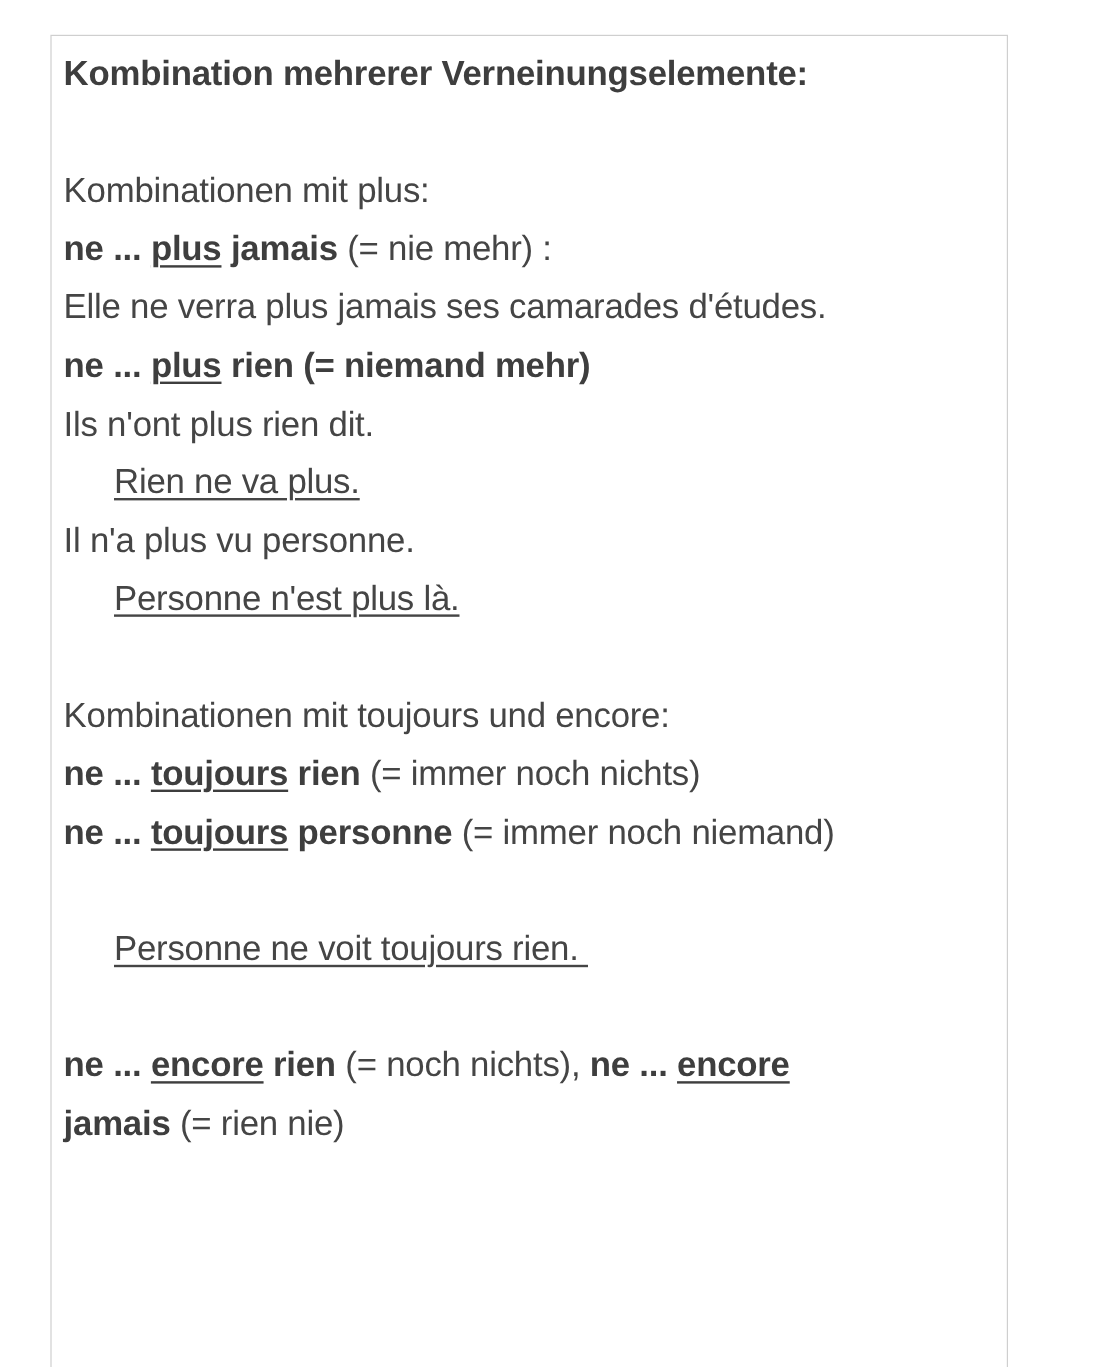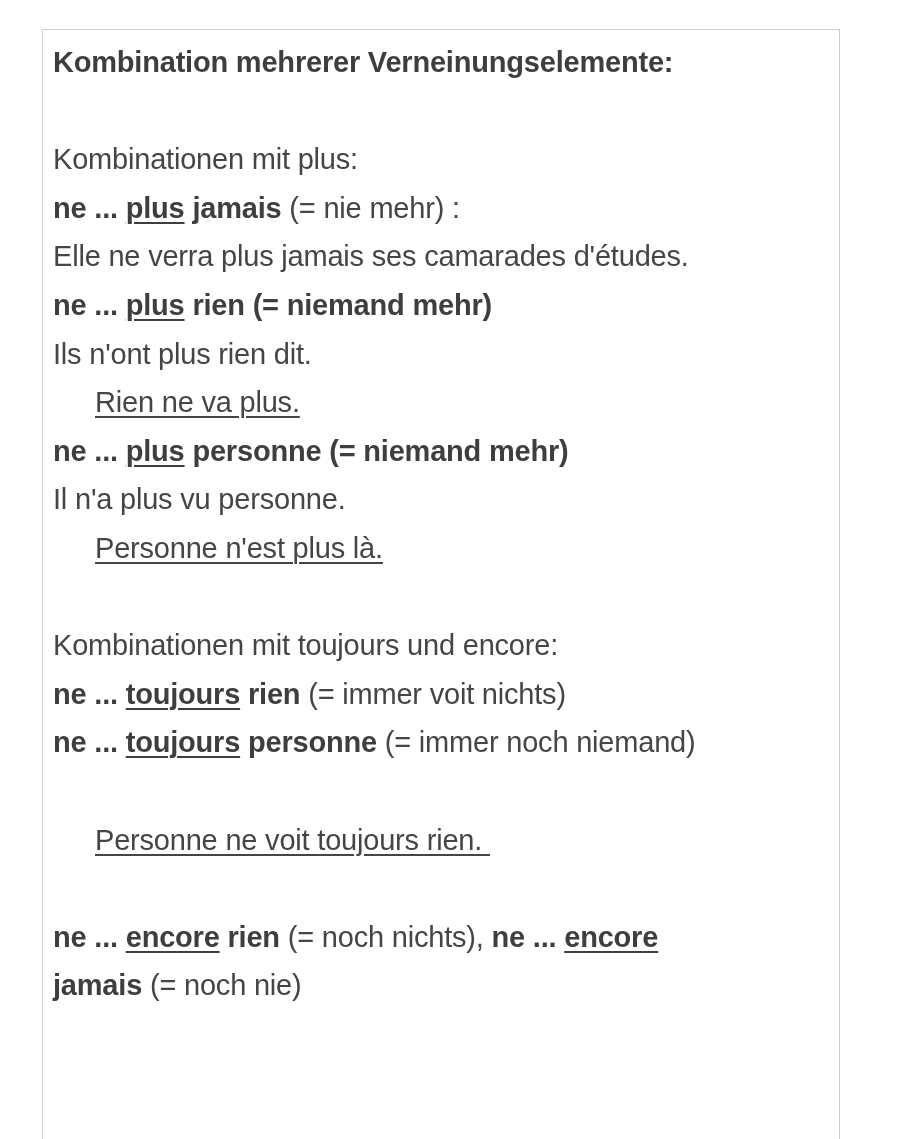--- a/index.html
+++ b/index.html
@@ -59,48 +59,45 @@
     <div class="line">Elle ne verra plus jamais ses camarades d'études.</div>
 
     <div class="line">
       <b>ne ... </b><b><u>plus</u></b><b> rien (= niemand mehr)</b>
     </div>
     <div class="line">Ils n'ont plus rien dit.</div>
     <div class="line">
       <span class="u-thin">Rien ne va plus.</span>
     </div>
 
-    <div class="line">
-      <b>ne ... </b><b><u>plus</u></b><b> personne (= niemand mehr)</b>
-    </div>
     <div class="line">Il n'a plus vu personne.</div>
     <div class="line">
       <span class="u-thin">Personne n'est plus là.</span>
     </div>
 
     <div class="blank"></div>
 
     <div class="line">Kombinationen mit toujours und encore:</div>
 
     <div class="line">
-      <b>ne ... </b><b><u>toujours</u></b><b> rien</b><span> (= immer voit nichts)</span>
+      <b>ne ... </b><b><u>toujours</u></b><b> rien</b><span> (= immer noch nichts)</span>
     </div>
     <div class="line">
       <b>ne ... </b><b><u>toujours</u></b><b> personne</b><span> (= immer noch niemand)</span>
     </div>
 
     <div class="blank"></div>
 
     <div class="line">
       <span class="u-thin" style="white-space:pre;text-align:center;">Personne ne voit toujours rien. </span>
     </div>
 
     <div class="blank"></div>
 
     <div class="line">
       <b>ne ... </b><b><u>encore</u></b><b> rien</b><span> (= noch nichts), </span><b>ne ... </b><b><u>encore</u></b>
     </div>
     <div class="line">
-      <b>jamais</b><span> (= noch nie)</span>
+      <b>jamais</b><span> (= rien nie)</span>
     </div>
 
   </div>
 </div>
 
 </body></html>

